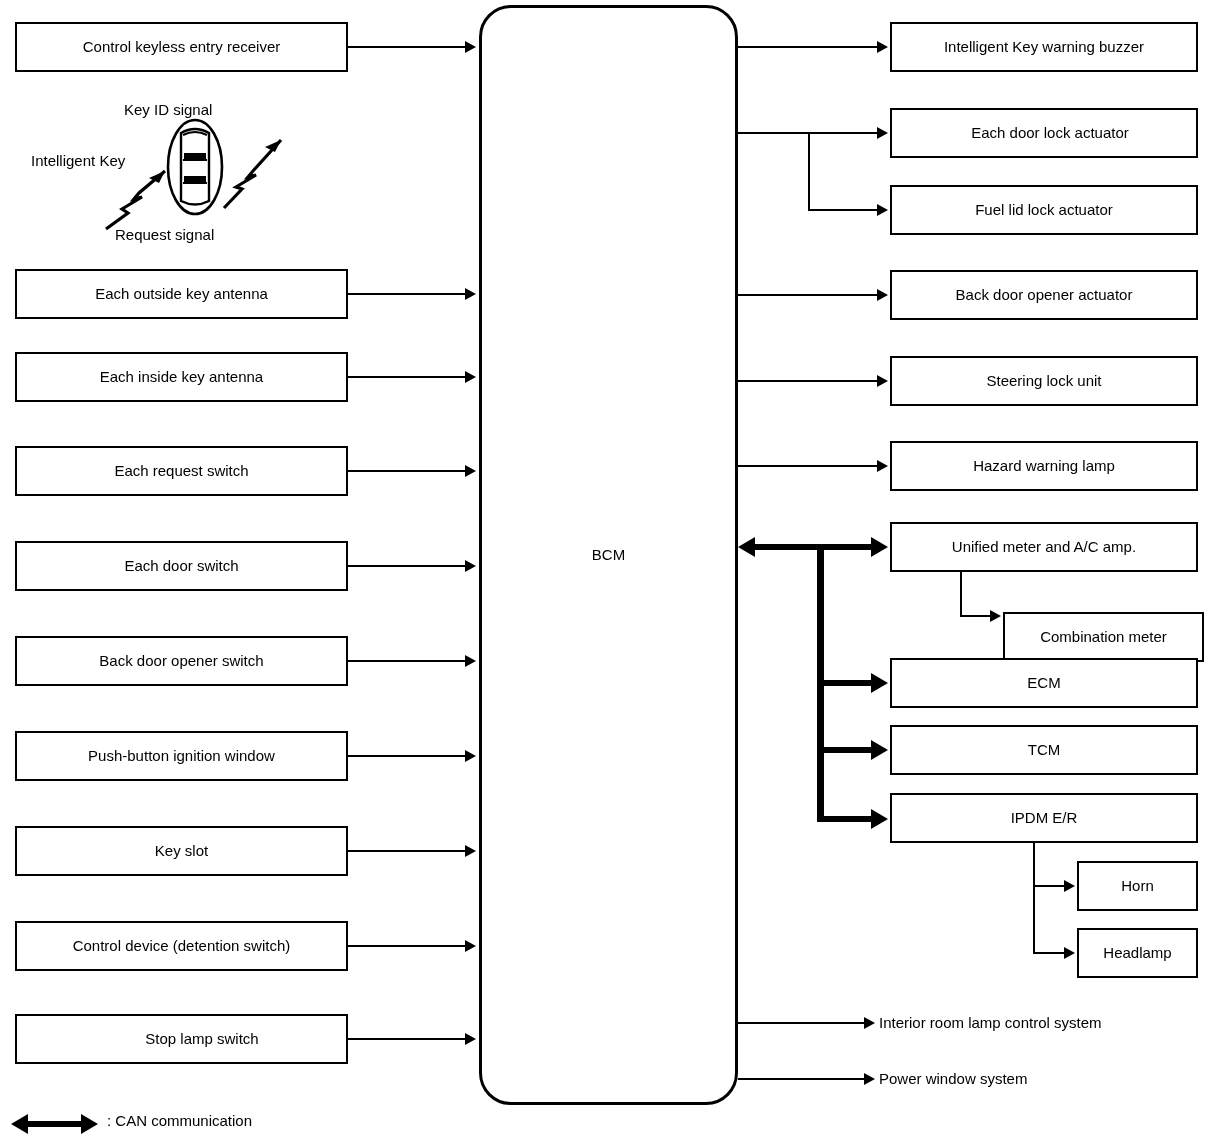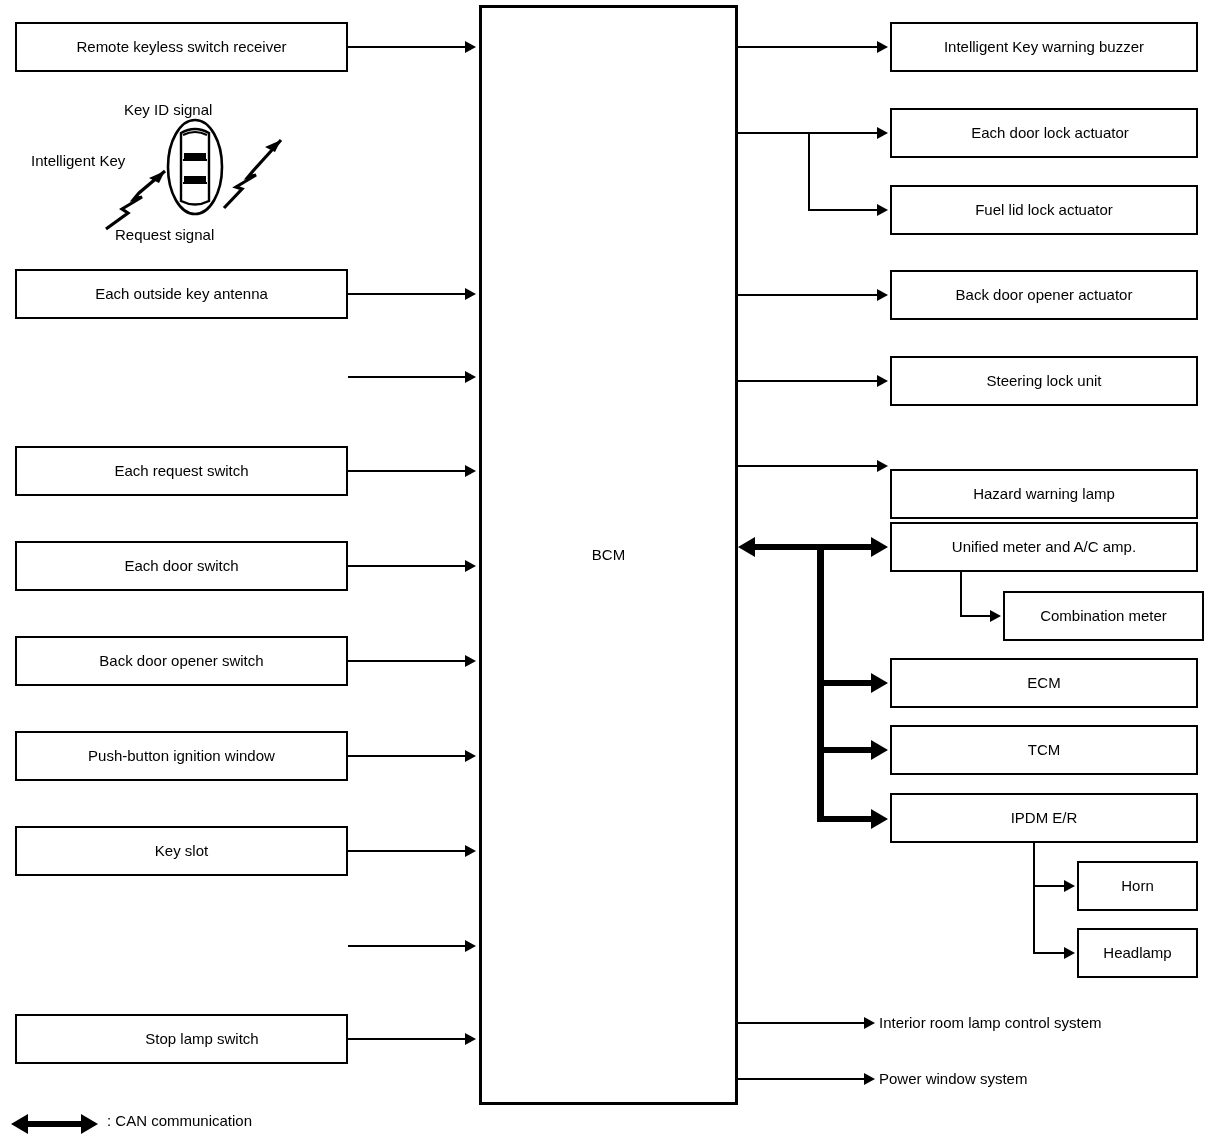--- a/index.html
+++ b/index.html
@@ -1,21 +1,21 @@
 <!DOCTYPE html>
 <html><head>
 <meta charset="utf-8">
 <style>
   html,body{margin:0;padding:0;background:#fff;}
   body{font-family:"Liberation Sans",sans-serif;}
   #stage{position:relative;width:1216px;height:1148px;background:#fff;overflow:hidden;}
   .box{position:absolute;box-sizing:border-box;border:2px solid #000;background:#fff;
        display:flex;align-items:center;justify-content:center;text-align:center;
        font-size:15px;color:#000;line-height:1.15;}
-  .box.bcm{font-weight:400;}
+  .box.bcm{font-weight:400;border-radius:32px;}
   .plainlabel{position:absolute;font-size:15px;color:#000;white-space:nowrap;text-align:center;}
   .hline{position:absolute;background:#000;height:2px;}
   .vline{position:absolute;background:#000;width:2px;}
   .hline.bold{height:6px;}
   .vline.bold{width:7px;}
   .arrowR{position:absolute;width:0;height:0;border-top:6px solid transparent;
           border-bottom:6px solid transparent;border-left:11px solid #000;}
   .arrowL{position:absolute;width:0;height:0;border-top:6px solid transparent;
           border-bottom:6px solid transparent;border-right:11px solid #000;}
   .arrowR.bold{border-top-width:10px;border-bottom-width:10px;border-left-width:17px;}
@@ -23,31 +23,34 @@
   .keyart{position:absolute;}
   .keylbl{position:absolute;font-size:15px;white-space:nowrap;color:#000;}
   .legend{position:absolute;font-size:15px;white-space:nowrap;color:#000;}
 </style>
 </head>
 <body>
 
 <div id="stage">
 
   <div class="box" style="left:15px;top:22px;width:333px;height:50px;">
-    <span>Remote keyless switch receiver</span>
+    <span>Control keyless entry receiver</span>
   </div>
   <div class="hline" style="left:348px;top:46px;width:117px;"></div>
   <div class="arrowR" style="left:465px;top:41px;"></div>
 
   <div class="box" style="left:15px;top:269px;width:333px;height:50px;">
     <span>Each outside key antenna</span>
   </div>
   <div class="hline" style="left:348px;top:293px;width:117px;"></div>
   <div class="arrowR" style="left:465px;top:288px;"></div>
 
+  <div class="box" style="left:15px;top:352px;width:333px;height:50px;">
+    <span>Each inside key antenna</span>
+  </div>
   <div class="hline" style="left:348px;top:376px;width:117px;"></div>
   <div class="arrowR" style="left:465px;top:371px;"></div>
 
   <div class="box" style="left:15px;top:446px;width:333px;height:50px;">
     <span>Each request switch</span>
   </div>
   <div class="hline" style="left:348px;top:470px;width:117px;"></div>
   <div class="arrowR" style="left:465px;top:465px;"></div>
 
   <div class="box" style="left:15px;top:541px;width:333px;height:50px;">
@@ -67,20 +70,23 @@
   </div>
   <div class="hline" style="left:348px;top:755px;width:117px;"></div>
   <div class="arrowR" style="left:465px;top:750px;"></div>
 
   <div class="box" style="left:15px;top:826px;width:333px;height:50px;">
     <span>Key slot</span>
   </div>
   <div class="hline" style="left:348px;top:850px;width:117px;"></div>
   <div class="arrowR" style="left:465px;top:845px;"></div>
 
+  <div class="box" style="left:15px;top:921px;width:333px;height:50px;">
+    <span>Control device (detention switch)</span>
+  </div>
   <div class="hline" style="left:348px;top:945px;width:117px;"></div>
   <div class="arrowR" style="left:465px;top:940px;"></div>
 
   <div class="box" style="left:15px;top:1014px;width:333px;height:50px;padding-left:41px;">
     <span>Stop lamp switch</span>
   </div>
   <div class="hline" style="left:348px;top:1038px;width:117px;"></div>
   <div class="arrowR" style="left:465px;top:1033px;"></div>
 
   <div class="keylbl" style="left:124px;top:101px;">Key ID signal</div>
@@ -138,38 +144,38 @@
   </div>
 
   <div class="hline" style="left:738px;top:380px;width:139px;"></div>
   <div class="arrowR" style="left:877px;top:375px;"></div>
   <div class="box" style="left:890px;top:356px;width:308px;height:50px;">
     <span>Steering lock unit</span>
   </div>
 
   <div class="hline" style="left:738px;top:465px;width:139px;"></div>
   <div class="arrowR" style="left:877px;top:460px;"></div>
-  <div class="box" style="left:890px;top:441px;width:308px;height:50px;margin-top:28px;">
+  <div class="box" style="left:890px;top:441px;width:308px;height:50px;">
     <span>Hazard warning lamp</span>
   </div>
 
   <div class="hline bold" style="left:752px;top:544px;width:125px;"></div>
   <div class="arrowL bold" style="left:738px;top:537px;"></div>
   <div class="arrowR bold" style="left:871px;top:537px;"></div>
 
   <div class="vline bold" style="left:817px;top:544px;height:278px;"></div>
 
   <div class="box" style="left:890px;top:522px;width:308px;height:50px;">
     <span>Unified meter and A/C amp.</span>
   </div>
 
   <div class="vline" style="left:960px;top:572px;height:45px;"></div>
   <div class="hline" style="left:960px;top:615px;width:30px;"></div>
   <div class="arrowR" style="left:990px;top:610px;"></div>
-  <div class="box" style="left:1003px;top:591px;width:201px;height:50px;">
+  <div class="box" style="left:1003px;top:612px;width:201px;height:50px;">
     <span>Combination meter</span>
   </div>
 
   <div class="hline bold" style="left:817px;top:680px;width:57px;"></div>
   <div class="arrowR bold" style="left:871px;top:673px;"></div>
   <div class="box" style="left:890px;top:658px;width:308px;height:50px;justify-content:center;">
     <span>ECM</span>
   </div>
 
   <div class="hline bold" style="left:817px;top:747px;width:57px;"></div>

